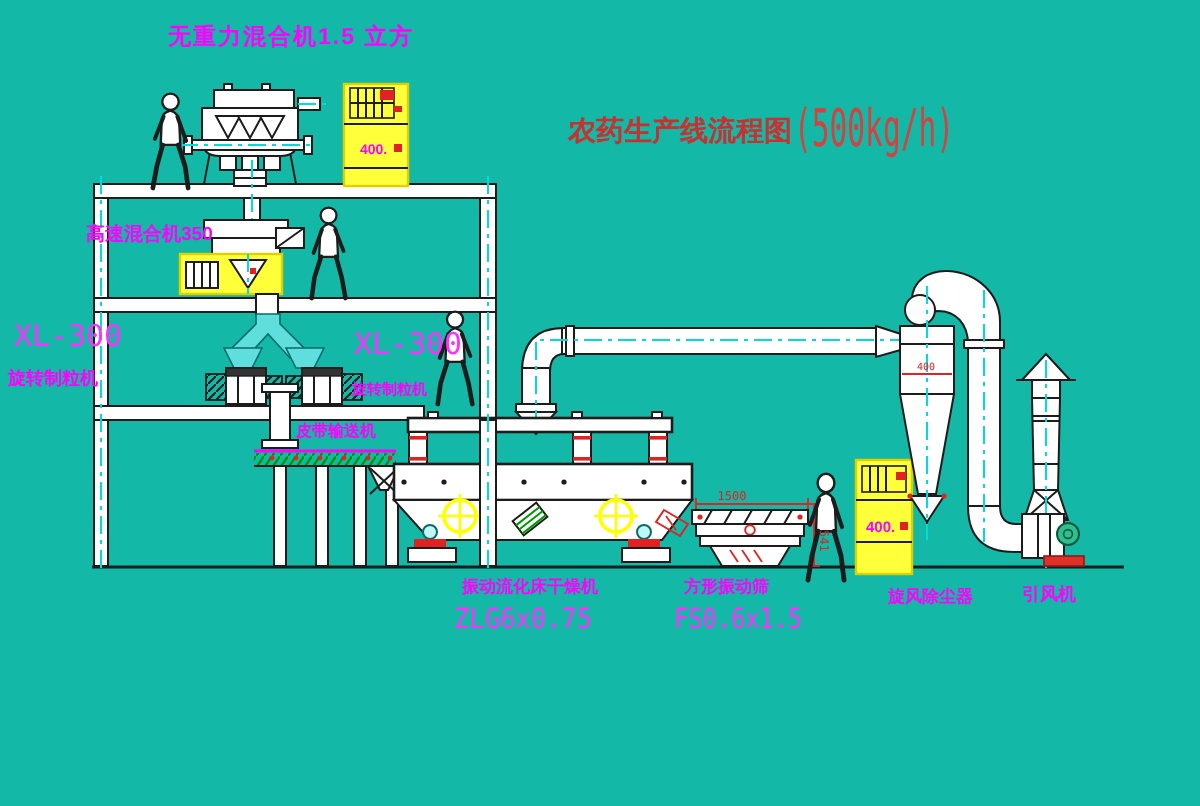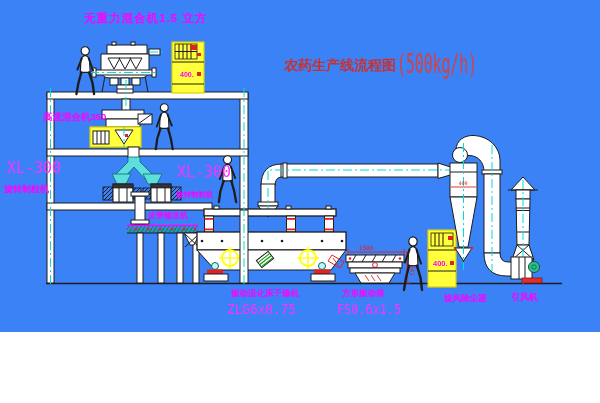--- a/index.html
+++ b/index.html
@@ -1,16 +1,16 @@
 <!DOCTYPE html>
 <html><head>
 <meta charset="utf-8">
 <style>
   html,body{margin:0;padding:0;background:#fff;}
-  .stage{position:relative;width:600px;height:332px;background:#3b82f6;overflow:hidden;}
+  .stage{position:relative;width:600px;height:403px;background:#14b8a6;overflow:hidden;}
   svg{position:absolute;left:0;top:0;}
   .ln{stroke:#1c1c1c;fill:none;stroke-width:1;}
   .wh{fill:#ffffff;stroke:#1c1c1c;stroke-width:1;}
   .wh2{fill:#ffffff;stroke:#1c1c1c;stroke-width:1.3;}
   .cl{stroke:#00dcdc;stroke-width:1;fill:none;stroke-dasharray:9 3 2 3;}
   .cyanfill{fill:#5fdede;stroke:#0a6a6a;stroke-width:0.8;}
   .yel{fill:#ffff3a;stroke:#e0d000;stroke-width:1.2;}
   .redf{fill:#e02222;stroke:none;}
   .redl{stroke:#e02222;stroke-width:0.9;fill:none;}
   .mag{fill:#ff00ff;font-family:sans-serif;font-weight:bold;}

